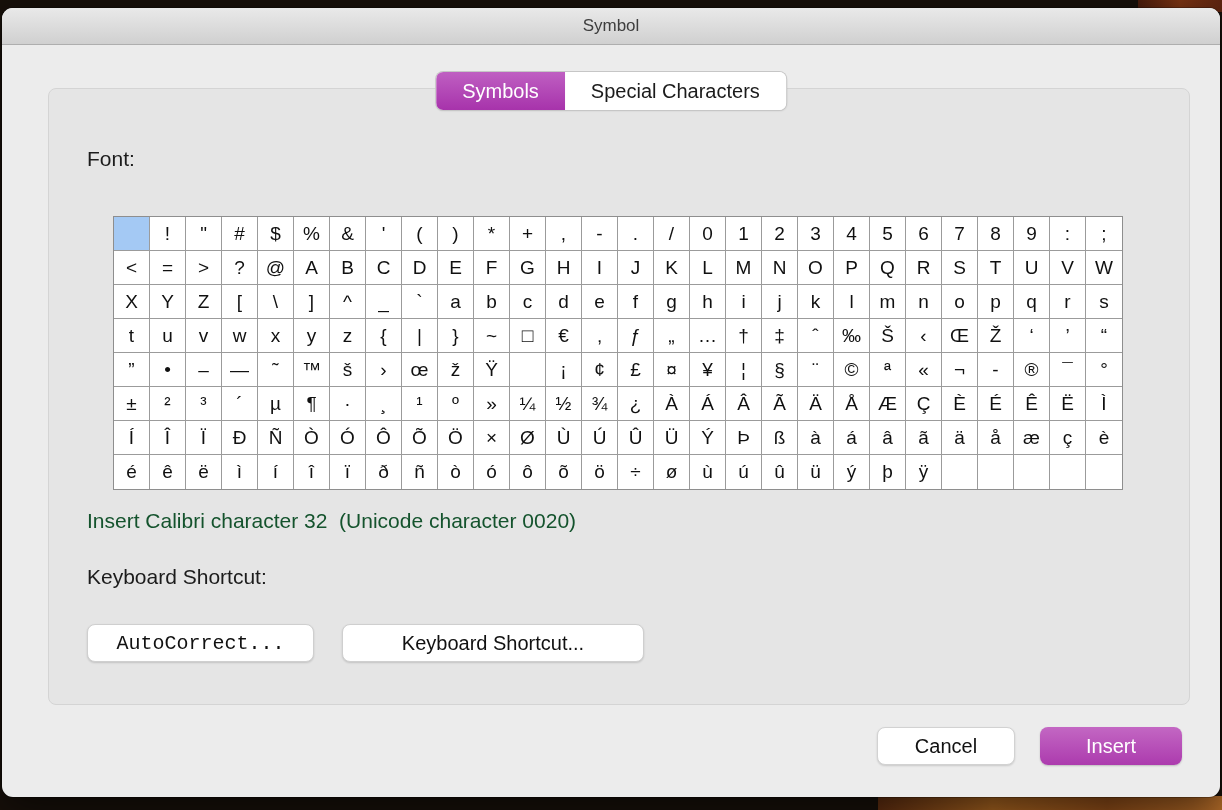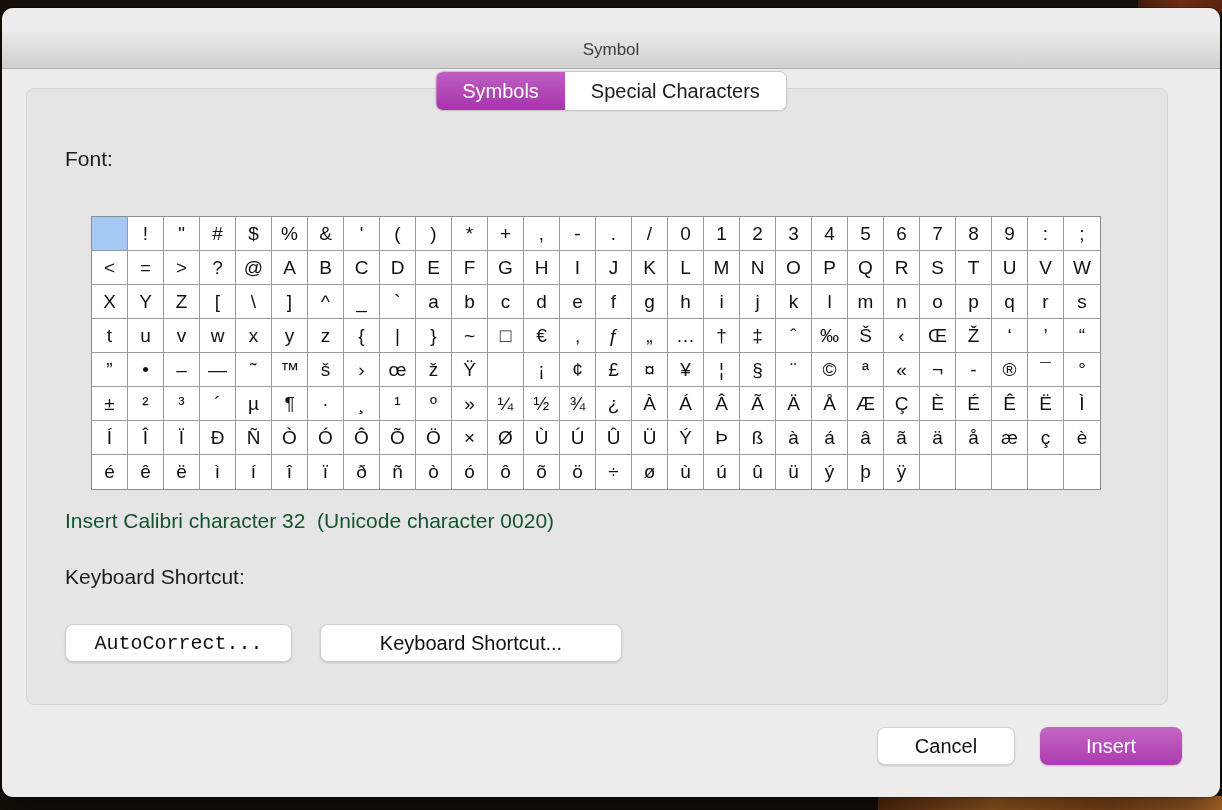--- a/index.html
+++ b/index.html
@@ -22,21 +22,21 @@
   
   .window {
     position:absolute; left:2px; top:8px; width:1218px; height:789px;
     background:#ececec; border-radius:11px; overflow:hidden;
     box-shadow:0 12px 40px rgba(0,0,0,0.55), 0 0 0 1px rgba(0,0,0,0.25);
   }
   .titlebar {
     height:37px; width:100%;
     background:linear-gradient(#e9e9e9,#d0d0d0);
     border-bottom:1px solid #aeaeae;
-    display:flex; align-items:center; justify-content:center;margin-top:24px;
+    display:flex; align-items:center; justify-content:center;
   }
   .titlebar .title { font-size:17px; font-weight:500; color:#3e3e3e; }
 
   
   .tabs {
     position:absolute; top:64px; left:50%; transform:translateX(-50%);
     display:flex; height:38px; border-radius:7px; overflow:hidden;
     box-shadow:0 0 0 1px #c6c6c6, 0 1px 2px rgba(0,0,0,0.12);
     z-index:5; background:#fff;
   }
@@ -45,21 +45,21 @@
     font-size:20px; padding:0 26px; cursor:default; white-space:nowrap;
   }
   .tab.selected {
     background:linear-gradient(#bf5fc2,#a733ab);
     color:#fff;
   }
   .tab.unselected { background:#fff; color:#1b1b1b; }
 
   
   .panel {
-    position:absolute; left:24px; top:80px; width:1142px; height:617px;
+    position:absolute; left:46px; top:80px; width:1142px; height:617px;
     background:#e5e5e5; border:1px solid #d4d4d4; border-radius:8px;
   }
   .font-label {
     position:absolute; left:38px; top:58px;
     font-size:21px; color:#1c1c1c;
   }
   .font-dropdown {
     position:absolute; left:113px; top:50px; width:442px; height:48px;
     background:#fff; border:3px solid #a761a7; border-radius:7px;
     box-shadow:0 0 0 2px rgba(172,86,172,0.35);

